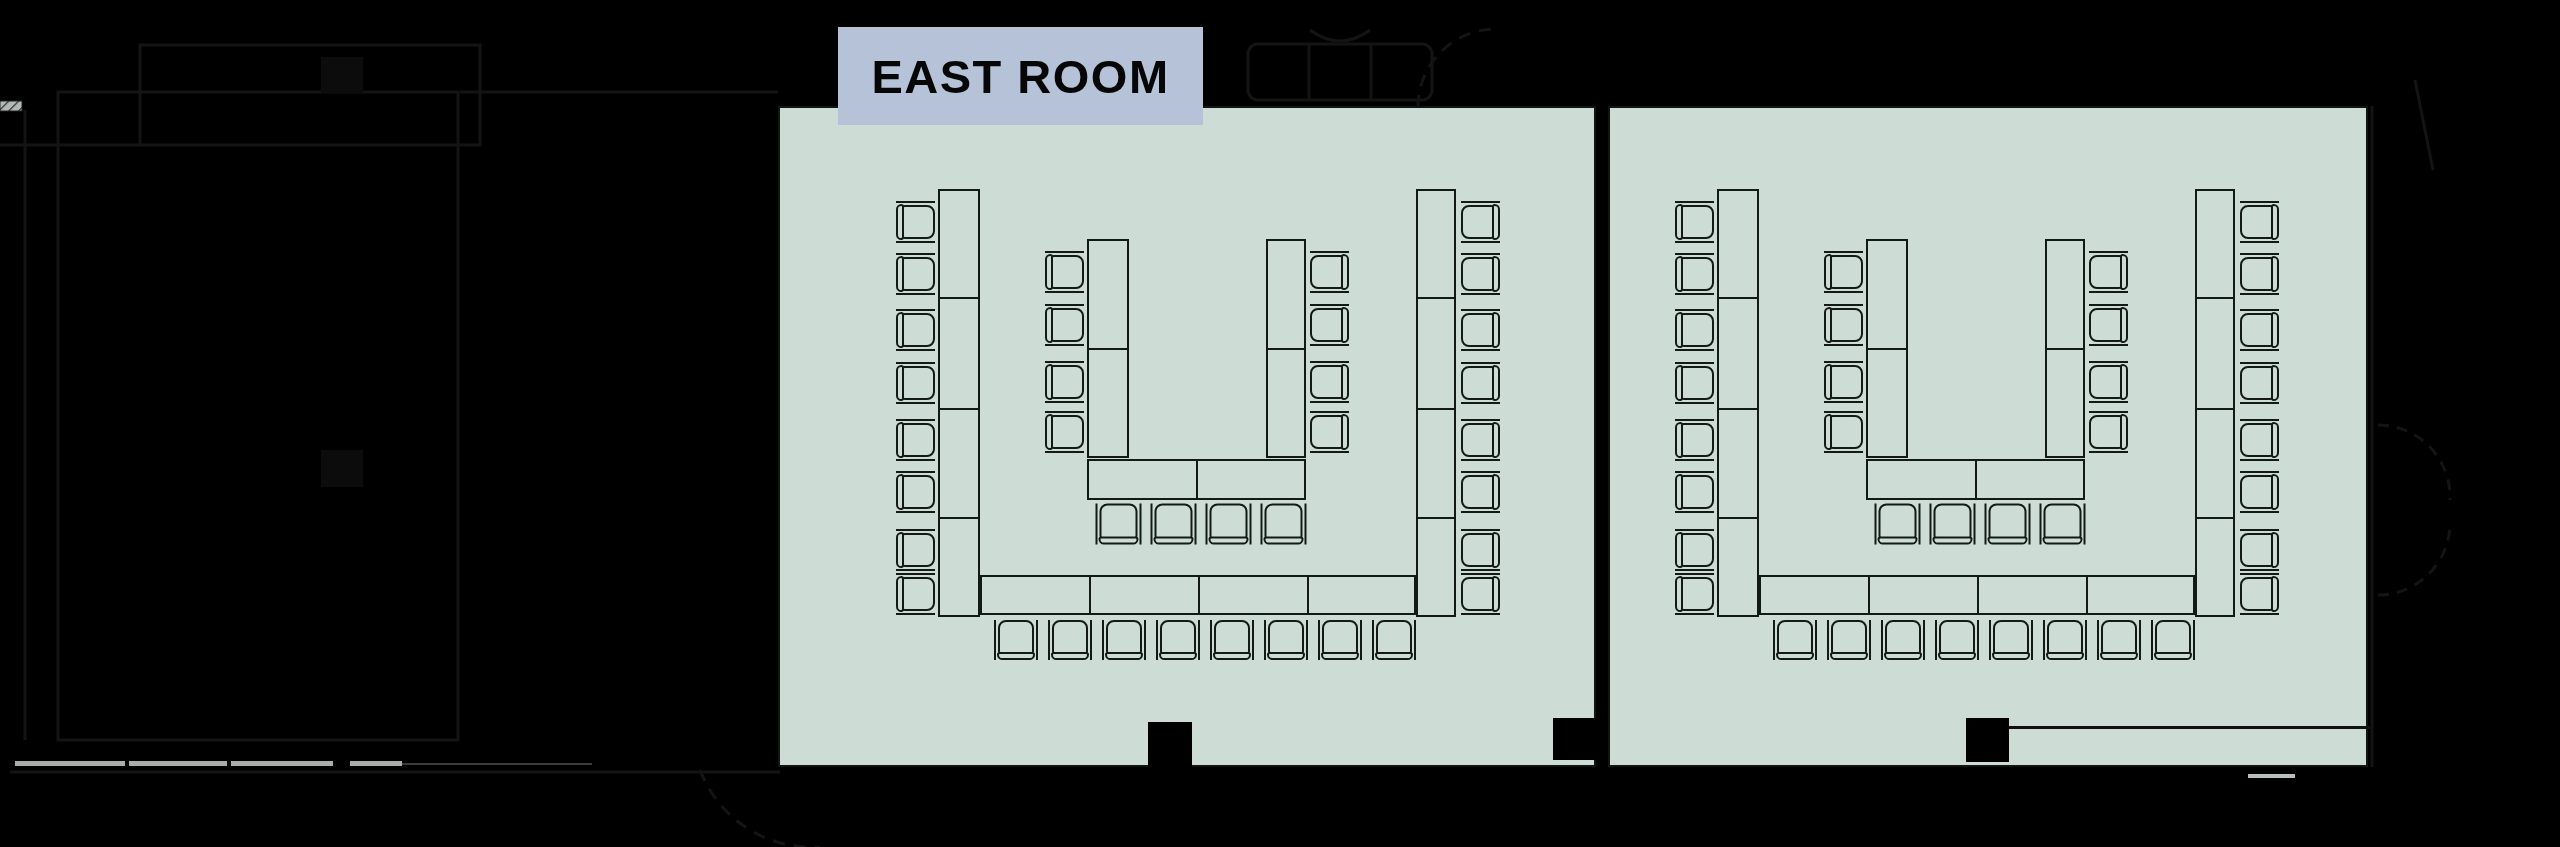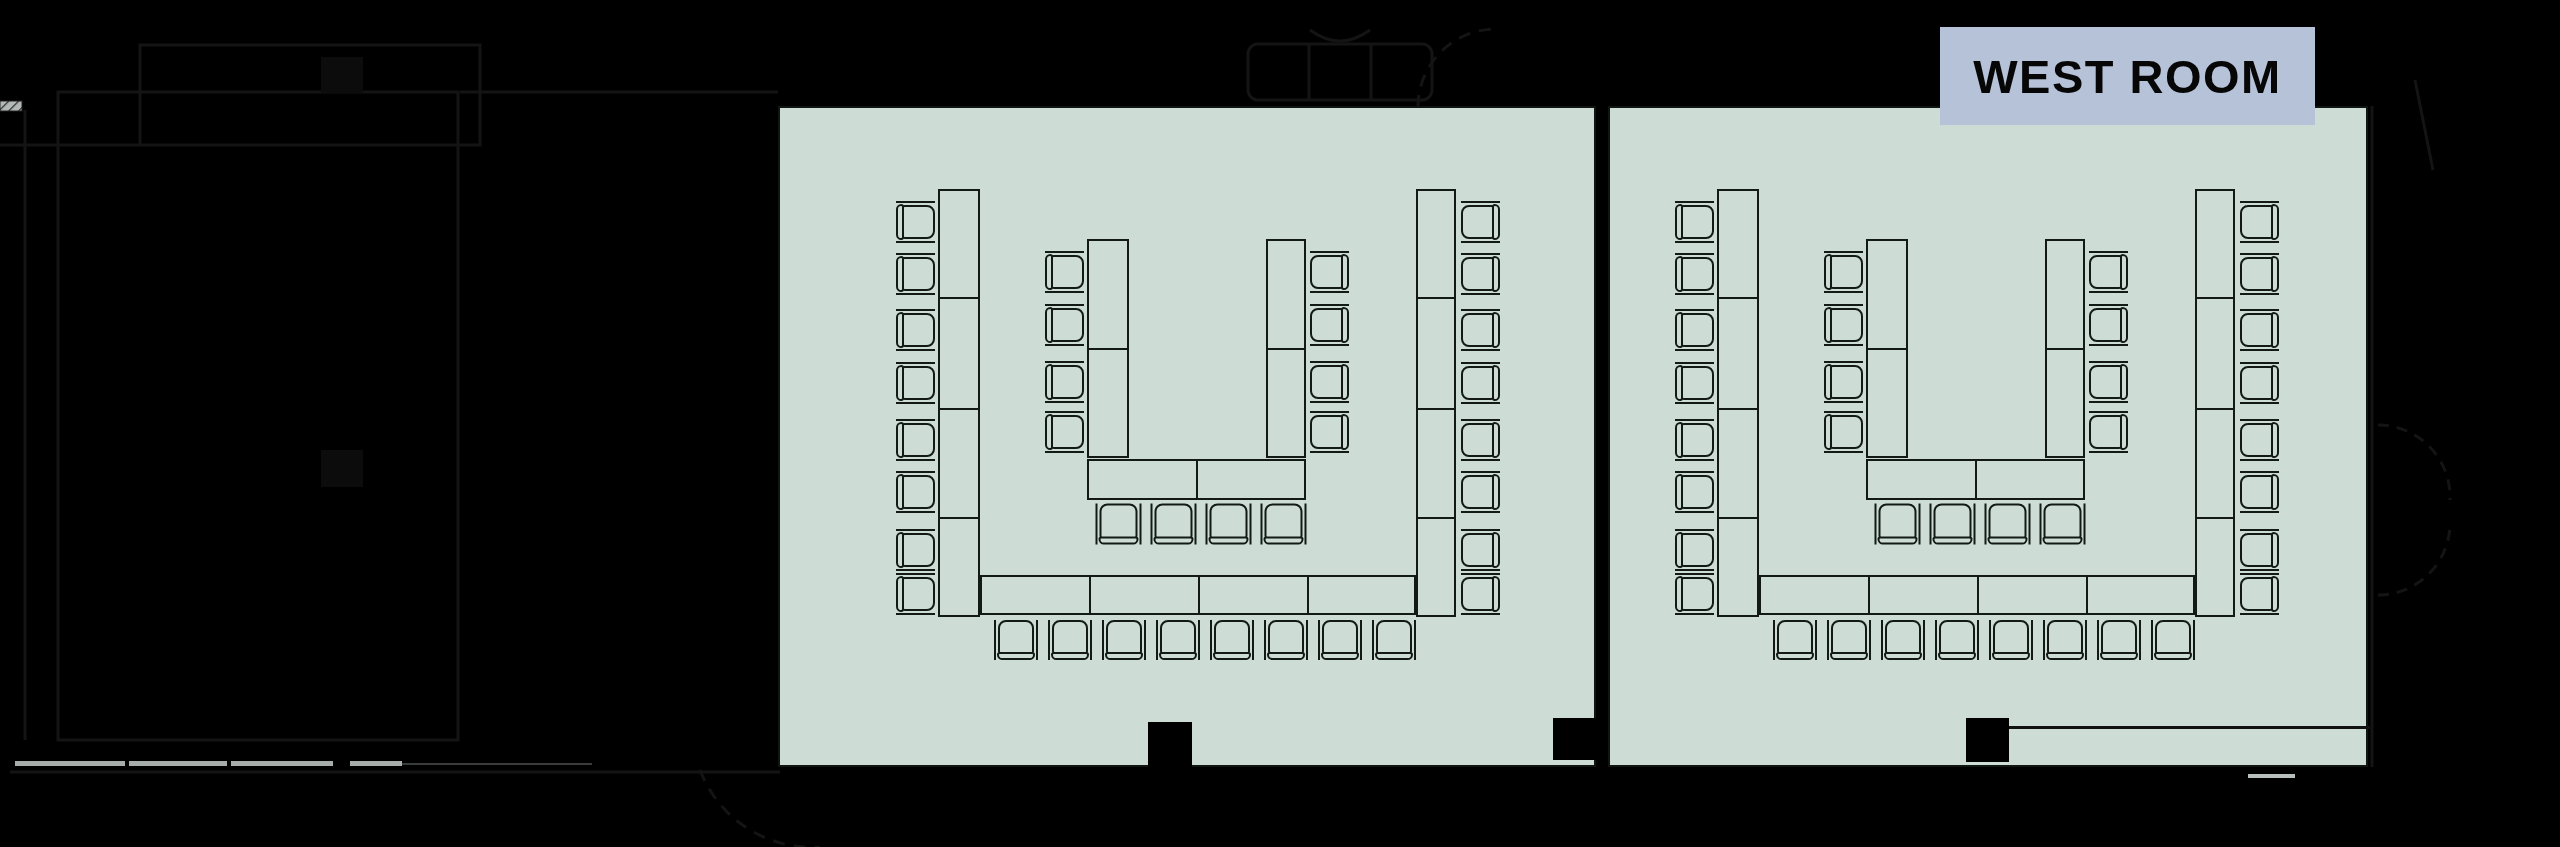--- a/index.html
+++ b/index.html
@@ -96,22 +96,22 @@
 
     <rect x="2248" y="774" width="47" height="4" fill="#b9bfbd"></rect>
 
     <rect x="0" y="101" width="22" height="10" fill="url(#hatch)" stroke="#222" stroke-width="1"></rect>
   </svg>
 
   <div class="room" style="left:778px;top:106px;width:818px;height:661px;"></div>
 
   <div class="room" style="left:1608px;top:106px;width:760px;height:661px;"></div>
 
-  <div class="room-label" style="left:1940px;top:27px;width:375px;height:98px;">
-    <span>WEST ROOM</span>
+  <div class="room-label" style="left:838px;top:27px;width:365px;height:98px;">
+    <span>EAST ROOM</span>
   </div>
 
   <div id="furniture">
       <div class="table" style="left: 938px; top: 189px; width: 42px; height: 428px;"></div>
       <div class="tdiv" style="left: 938px; top: 297px; width: 42px; height: 2px;"></div>
       <div class="tdiv" style="left: 938px; top: 408px; width: 42px; height: 2px;"></div>
       <div class="tdiv" style="left: 938px; top: 517px; width: 42px; height: 2px;"></div>
       <div class="table" style="left: 1416px; top: 189px; width: 40px; height: 428px;"></div>
       <div class="tdiv" style="left: 1416px; top: 297px; width: 40px; height: 2px;"></div>
       <div class="tdiv" style="left: 1416px; top: 408px; width: 40px; height: 2px;"></div>

